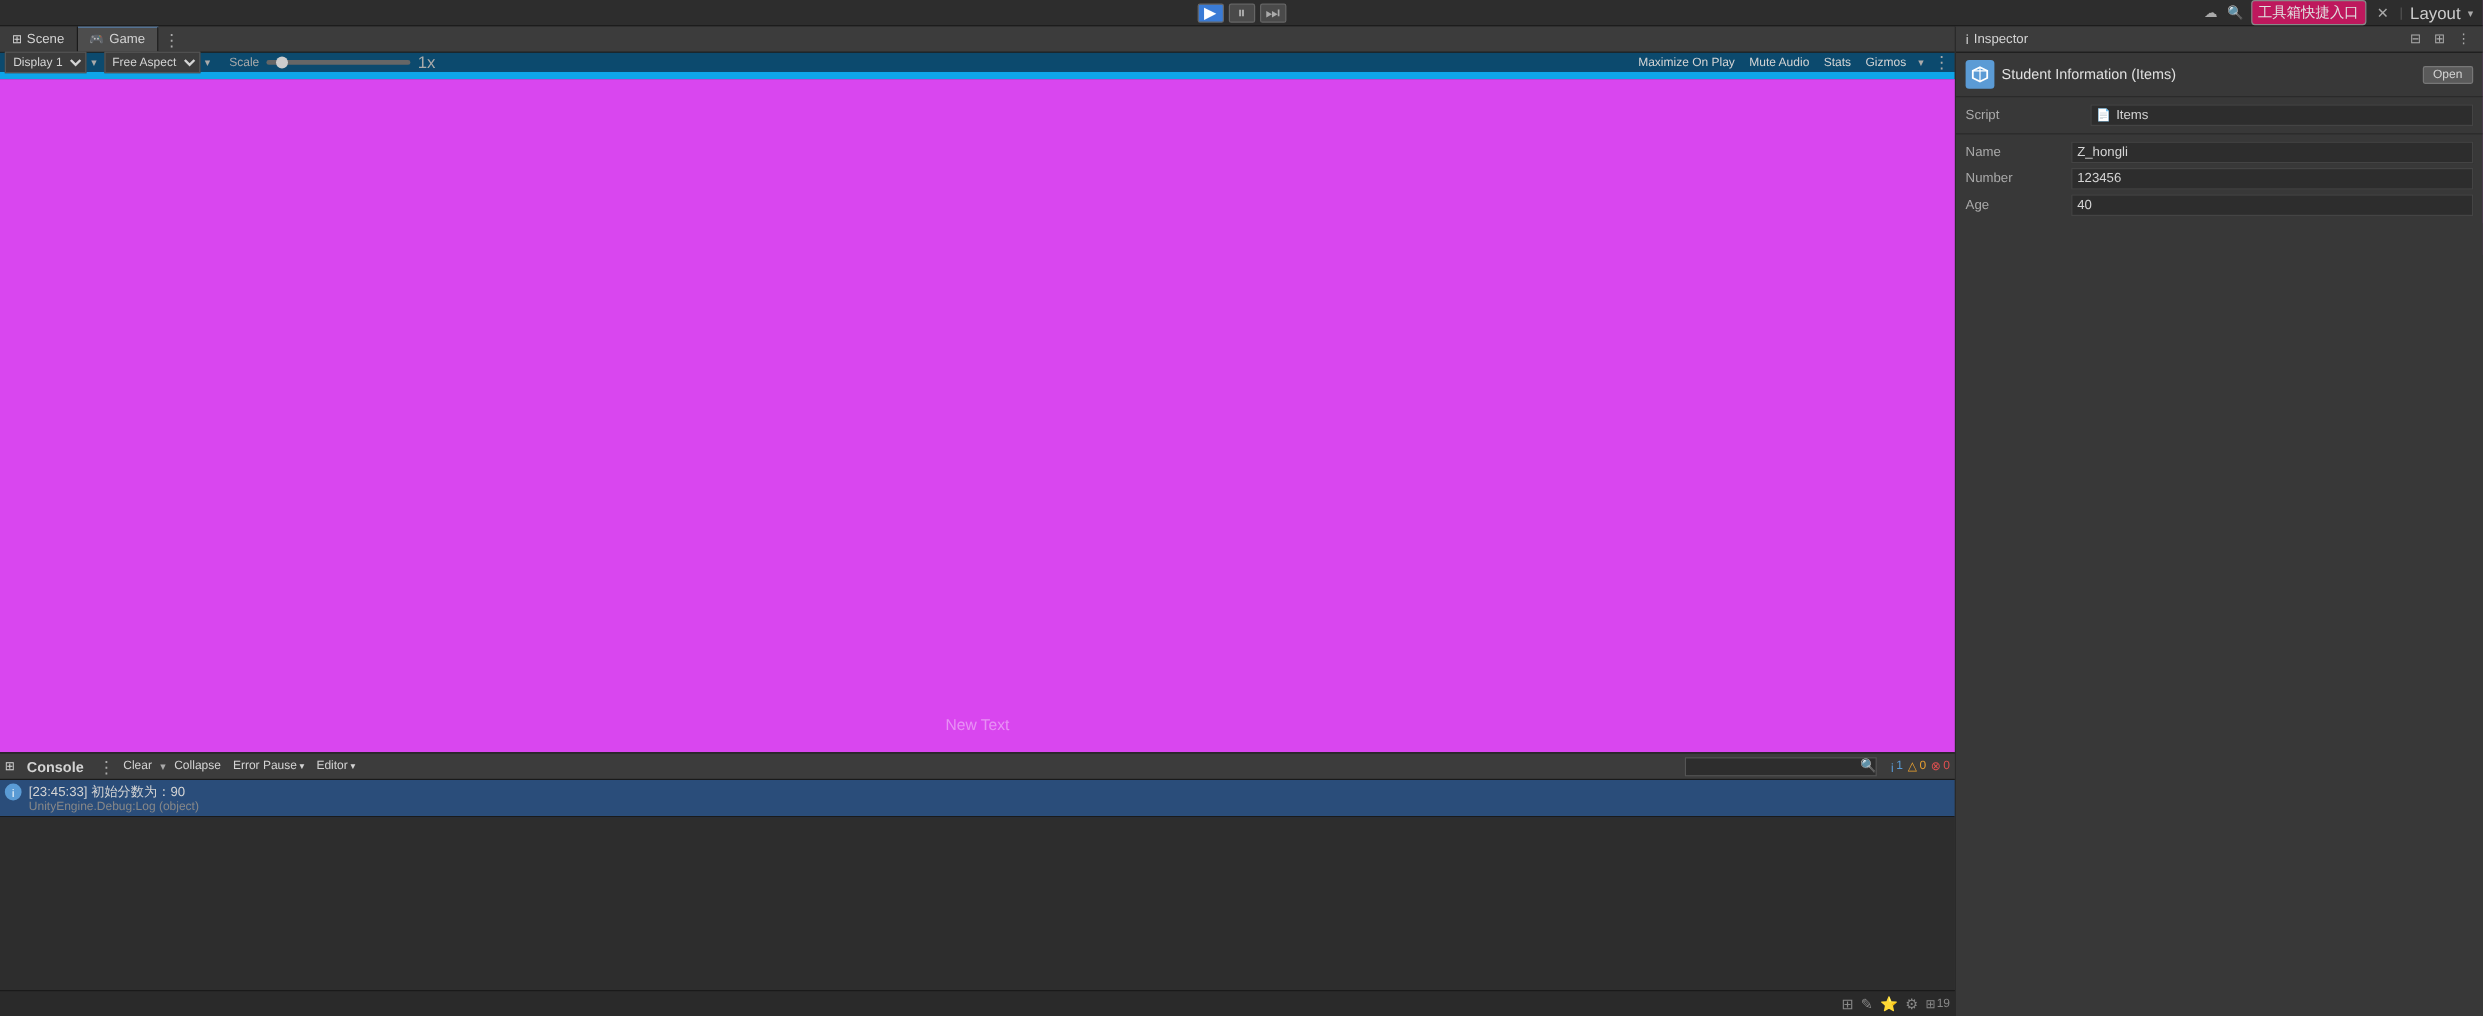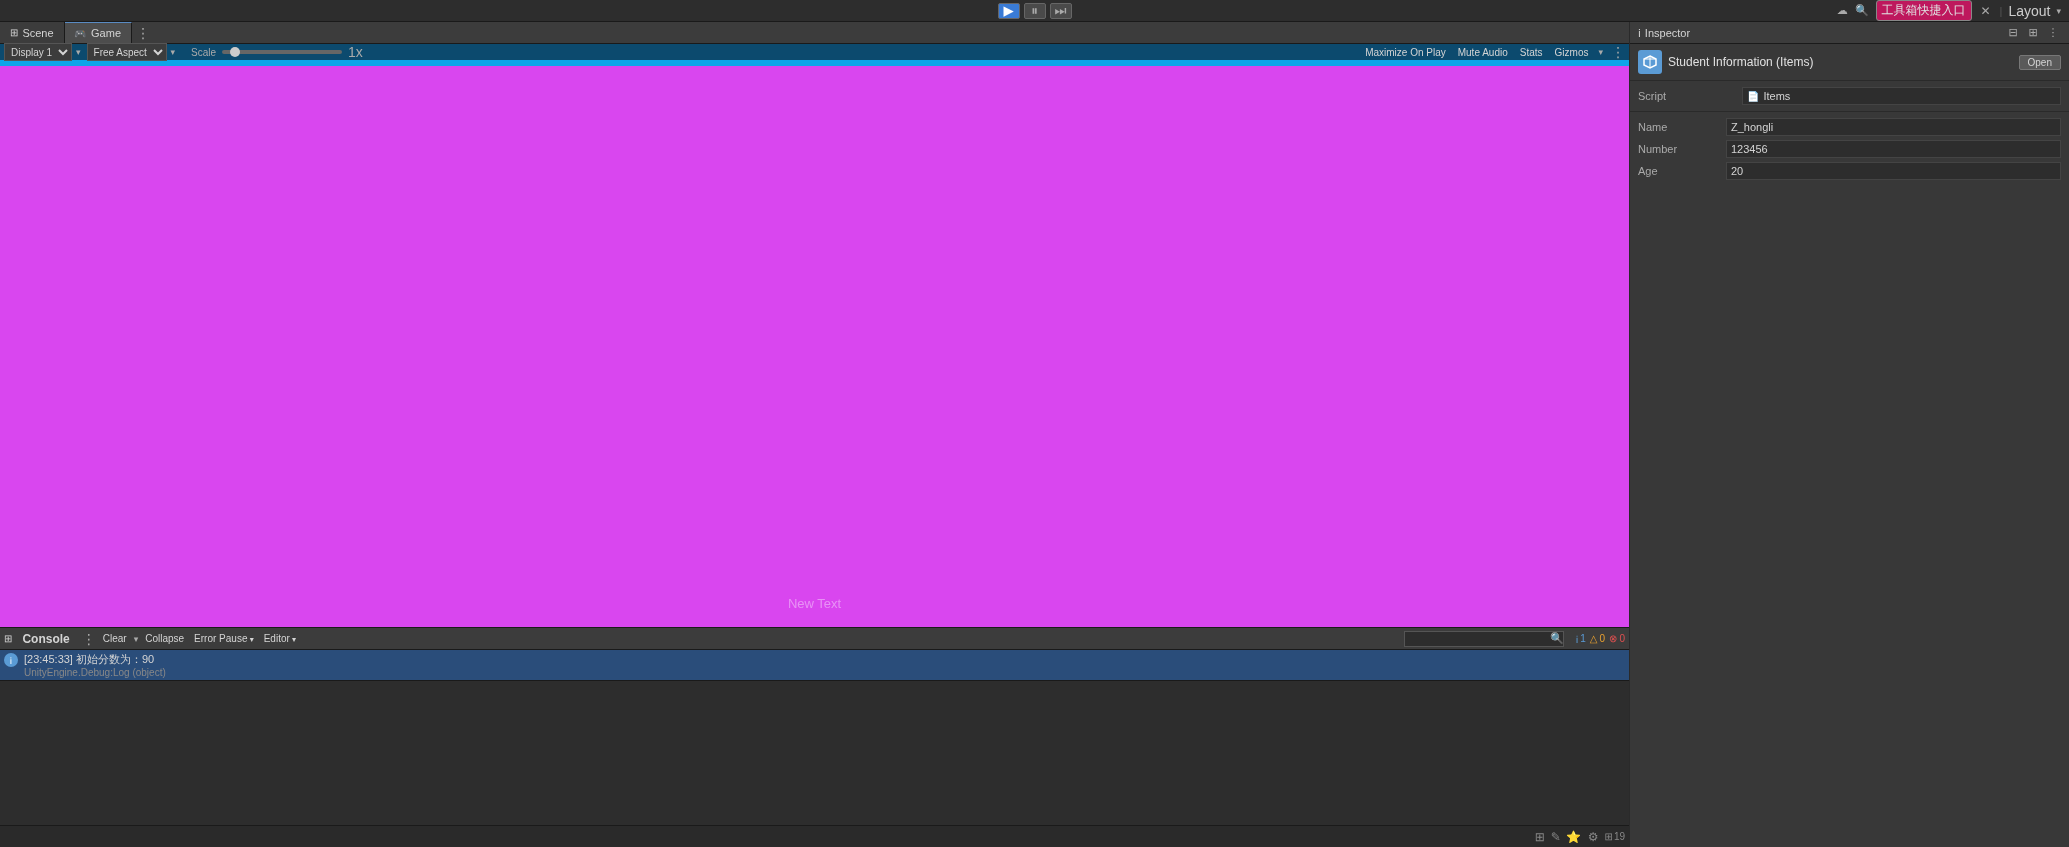--- a/index.html
+++ b/index.html
@@ -534,21 +534,21 @@
         <div class="prop-row">
           <span class="field-label">Name</span>
           <div class="field-value">Z_hongli</div>
         </div>
         <div class="prop-row">
           <span class="field-label">Number</span>
           <div class="field-value">123456</div>
         </div>
         <div class="prop-row">
           <span class="field-label">Age</span>
-          <div class="field-value">20</div>
+          <div class="field-value">40</div>
         </div>
       </div>
 
       <div class="inspector-body"></div>
 
     </div>
 
   </div>
 
 </div>

